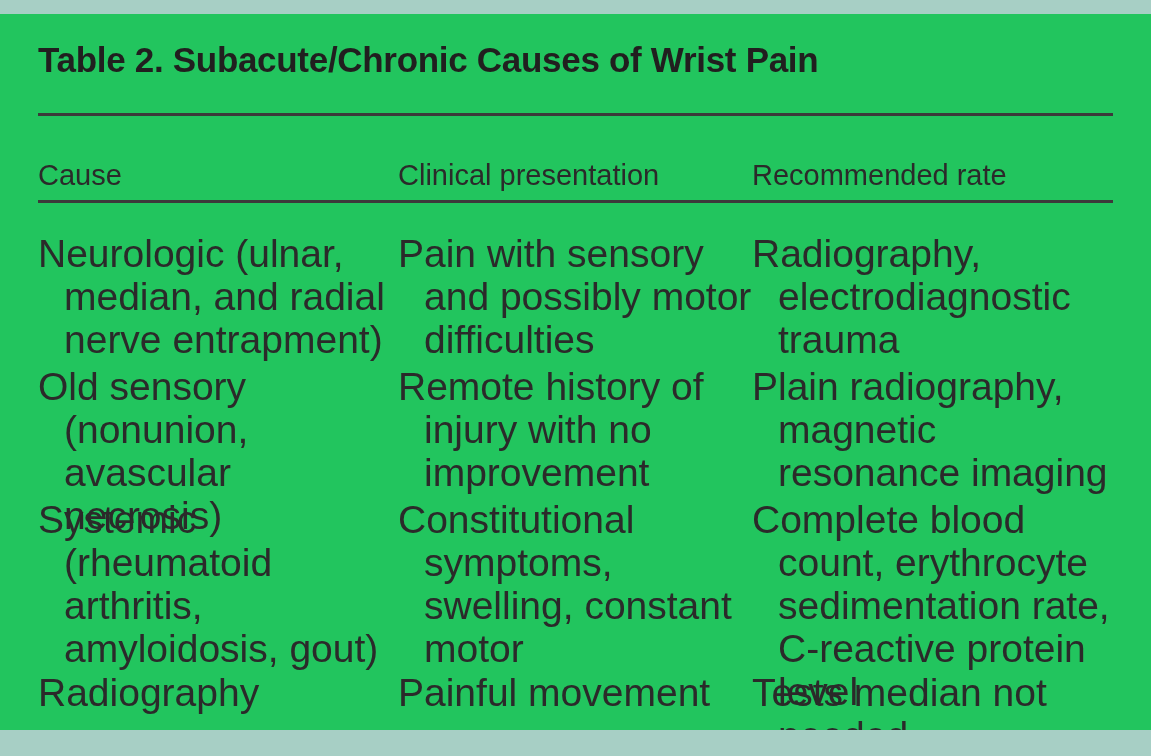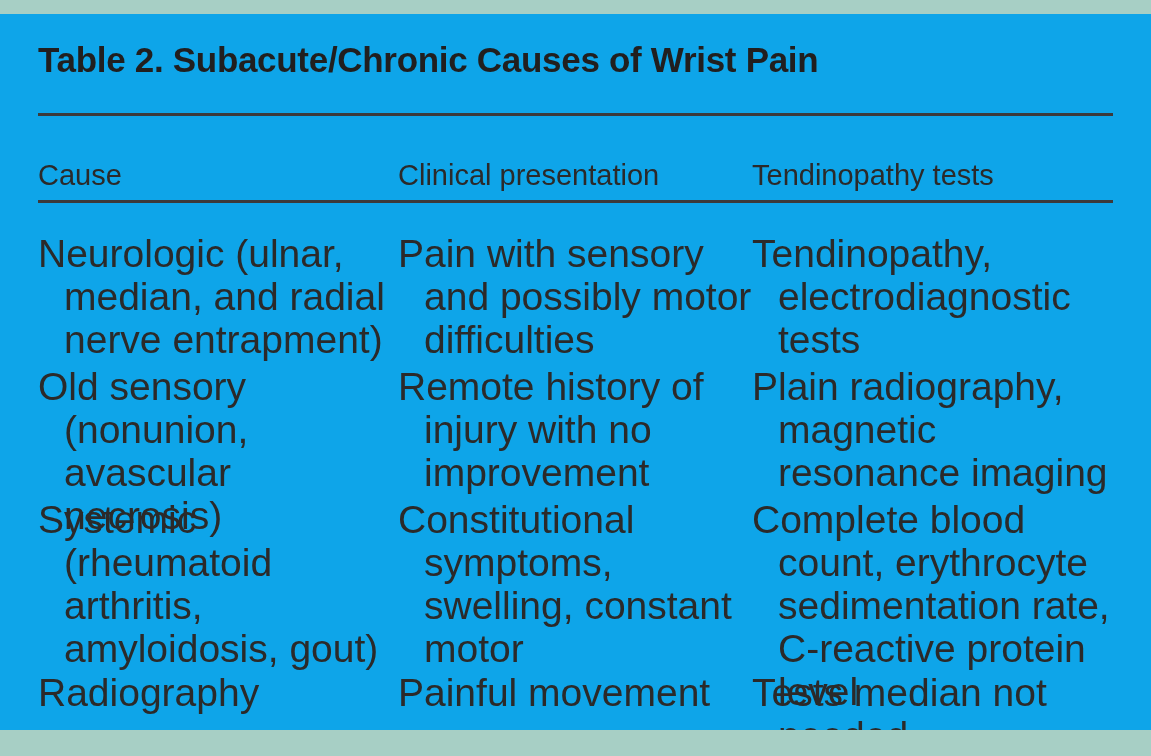--- a/index.html
+++ b/index.html
@@ -31,21 +31,21 @@
   }
   .band-top    { top: 0;    height: 14px; }
   .band-bottom { bottom: 0; height: 26px; }
 
   .inner {
     position: absolute;
     left: 0;
     top: 14px;
     right: 0;
     bottom: 26px;
-    background: #0ea5e9;
+    background: #22c55e;
   }
 
   .table-title {
     position: absolute;
     left: 38px;
     top: 26px;
     font-size: 35px;
     font-weight: bold;
     color: #211f1f;
     letter-spacing: -0.3px;
@@ -98,29 +98,29 @@
 
   <div class="inner">
 
     <div class="table-title">Table 2. Subacute/Chronic Causes of Wrist Pain</div>
 
     <div class="rule rule-title"></div>
 
     <div class="row" style="top: 140px;">
       <div class="cell header-cell col1">Cause</div>
       <div class="cell header-cell col2">Clinical presentation</div>
-      <div class="cell header-cell col3">Tendinopathy tests</div>
+      <div class="cell header-cell col3">Recommended rate</div>
     </div>
 
     <div class="rule rule-header"></div>
 
     <div class="row" style="top: 218px;">
       <div class="cell col1">Neurologic (ulnar, median, and radial nerve entrapment)</div>
       <div class="cell col2">Pain with sensory and possibly motor difficulties</div>
-      <div class="cell col3">Tendinopathy, electrodiagnostic tests</div>
+      <div class="cell col3">Radiography, electrodiagnostic trauma</div>
     </div>
 
     <div class="row" style="top: 351px;">
       <div class="cell col1">Old sensory (nonunion, avascular necrosis)</div>
       <div class="cell col2">Remote history of injury with no improvement</div>
       <div class="cell col3">Plain radiography, magnetic resonance imaging</div>
     </div>
 
     <div class="row" style="top: 484px;">
       <div class="cell col1">Systemic (rheumatoid arthritis, amyloidosis, gout)</div>

